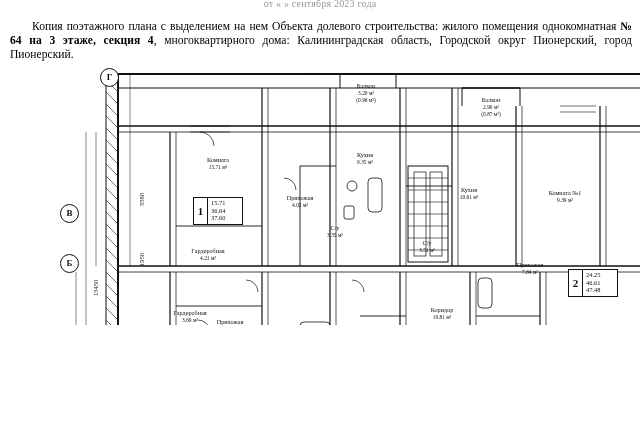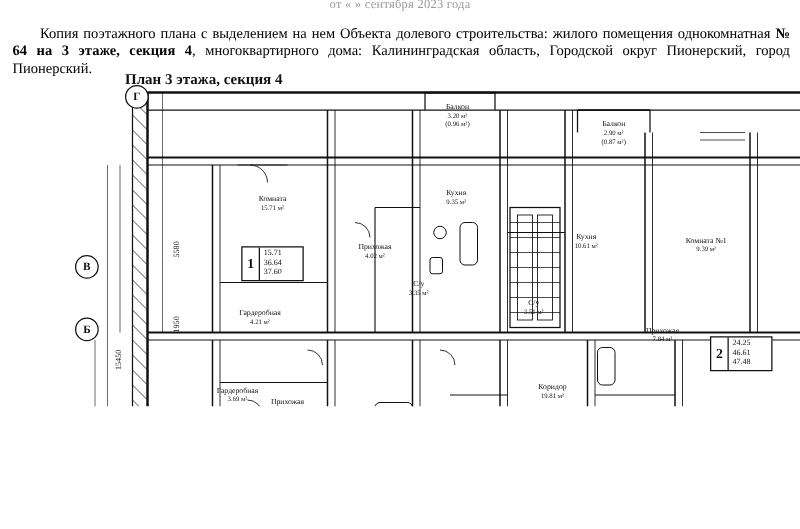--- a/index.html
+++ b/index.html
@@ -127,21 +127,20 @@
 </style>
 </head>
 <body>
 
 <div class="page">
 
   <div class="topline">от « » сентября 2023 года</div>
 
   <p class="intro"><span>Копия поэтажного плана с выделением на нем Объекта долевого строительства: жилого помещения однокомнатная </span><b>№ 64 на 3 этаже, секция 4</b><span>, многоквартирного дома: Калининградская область, Городской округ Пионерский, город Пионерский.</span></p>
 
-  <div class="plan-title">План 3 этажа, секция 4</div>
 
   <div class="drawing">
 
     <svg width="640" height="357" viewBox="0 0 640 357">
       <g stroke="#111" fill="none" stroke-width="1">
 
         <path d="M118 8 L118 352" stroke-width="2"></path>
         <path d="M106 8 L106 352" stroke-width="1"></path>
         <path d="M118 8 L640 8" stroke-width="2"></path>
         <path d="M118 22 L640 22" stroke-width="1"></path>

